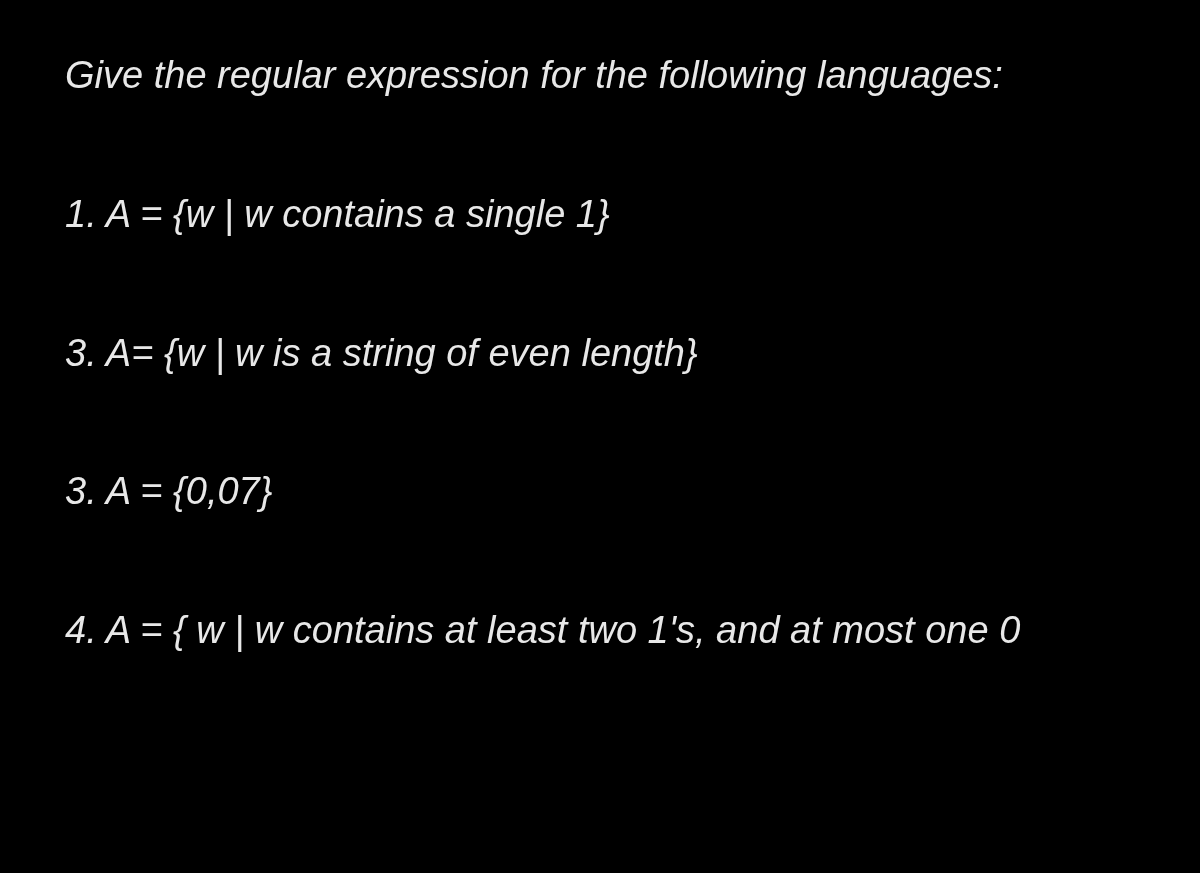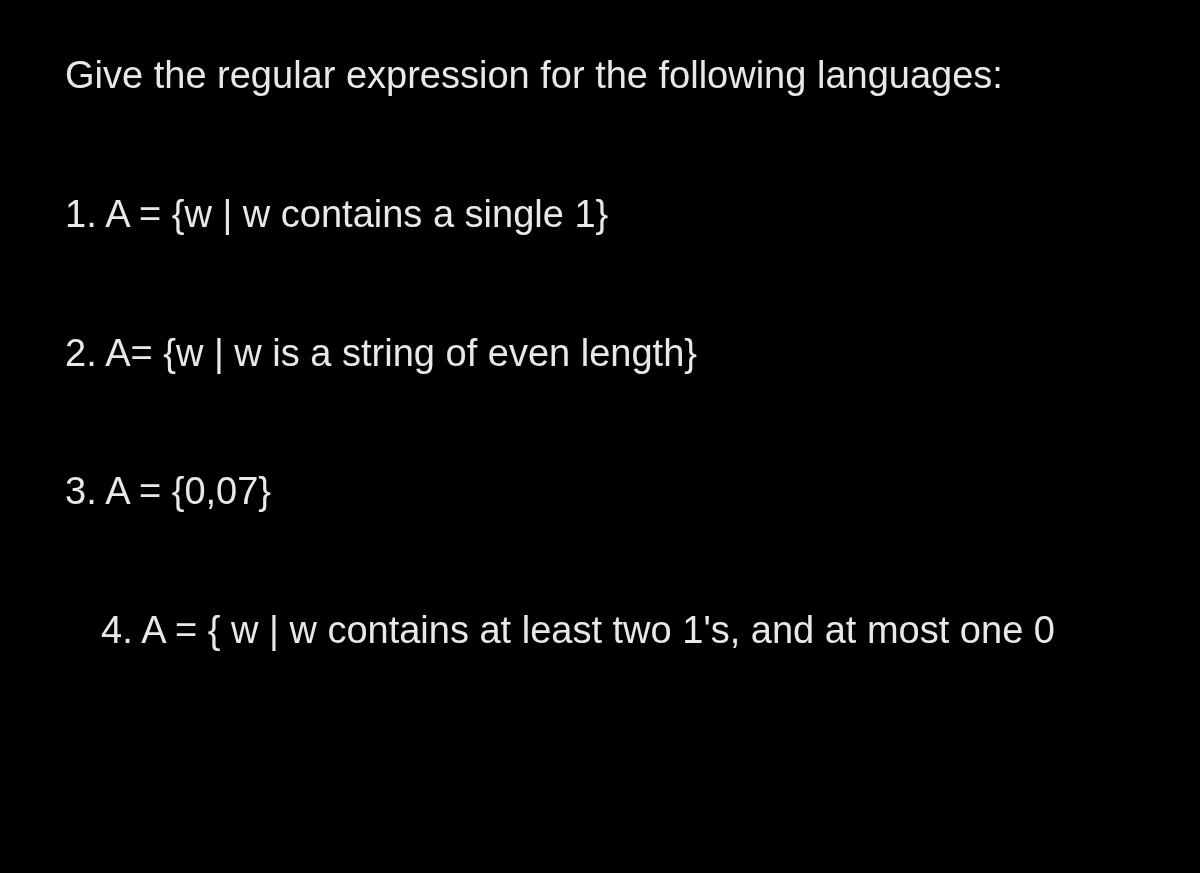--- a/index.html
+++ b/index.html
@@ -13,33 +13,34 @@
       font-family: Arial, Helvetica, sans-serif;
       width: 1200px;
       height: 873px;
       padding: 45px 65px;
       font-size: 38px;
       line-height: 1.6;
       overflow: hidden;
     }
     .intro {
       margin-bottom: 78px;
+      font-style: italic;
     }
     .item {
       margin-bottom: 78px;
+      font-style: italic;
     }
     .item:last-child {
       margin-bottom: 0;
-      margin-left: 36px;
     }
   </style>
 </head>
 <body>
 
 <div class="intro">Give the regular expression for the following languages:</div>
 
 <div class="item">1. A = {w | w contains a single 1}</div>
 
-<div class="item">2. A= {w | w is a string of even length}</div>
+<div class="item">3. A= {w | w is a string of even length}</div>
 
 <div class="item">3. A = {0,07}</div>
 
 <div class="item">4. A = { w | w contains at least two 1's, and at most one 0</div>
 
 </body></html>

